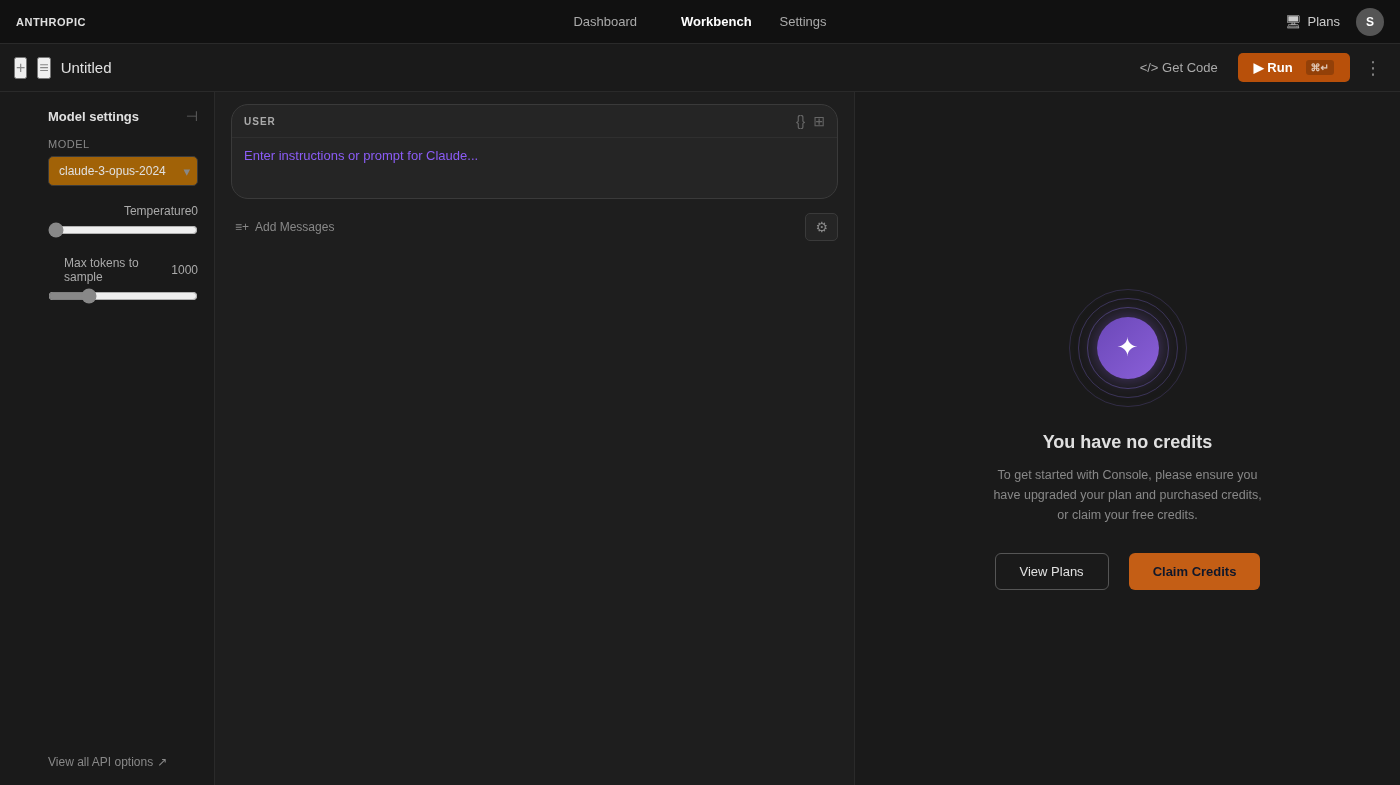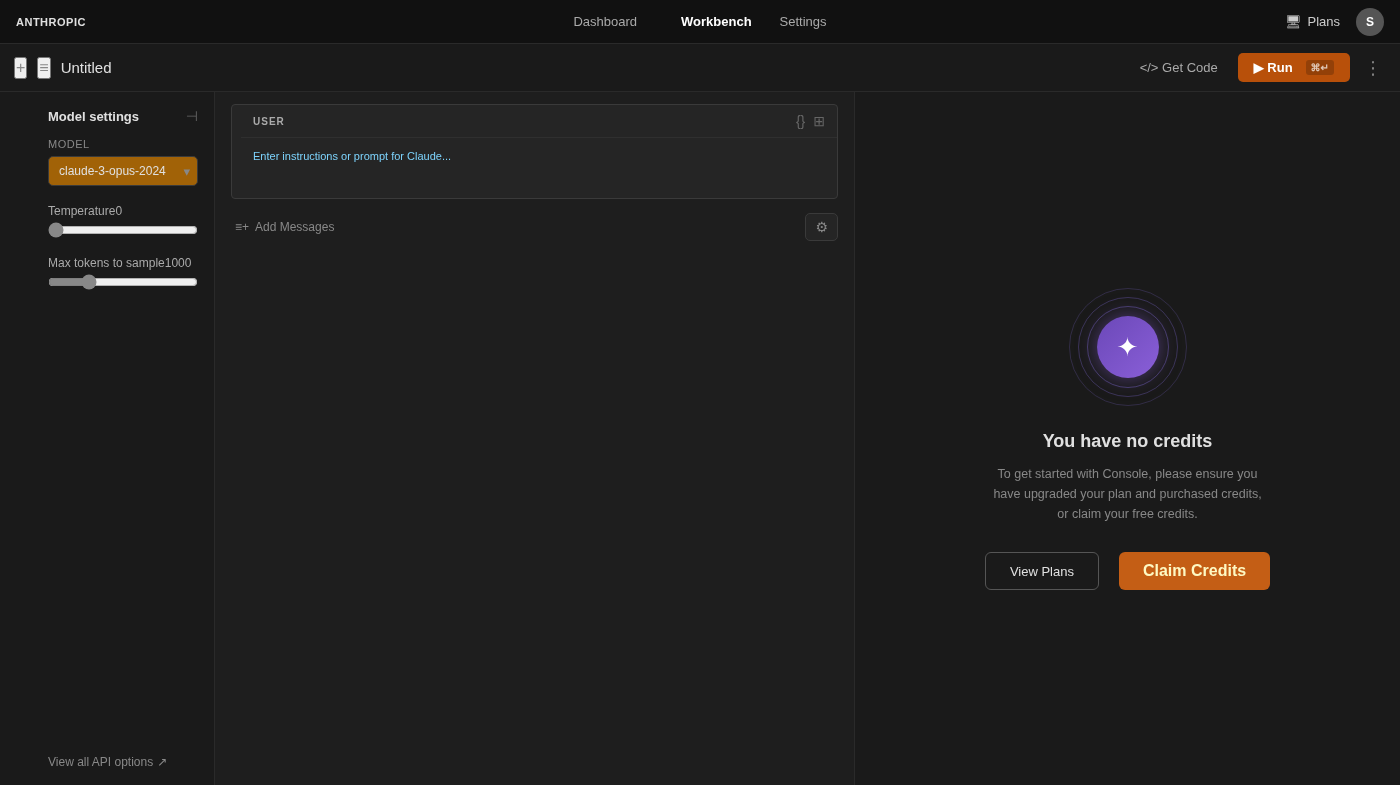--- a/index.html
+++ b/index.html
@@ -202,22 +202,23 @@
       right: 8px;
       top: 50%;
       transform: translateY(-50%);
       color: #888;
       pointer-events: none;
     }
 
     .slider-row {
       display: flex;
       align-items: center;
-      justify-content: flex-start;
+      justify-content: flex-end;
       margin-bottom: 4px;
+      margin-left: 16px;
     }
     .slider-label {
       color: #aaa;
       font-size: 12px;
     }
     .slider-value {
       color: #aaa;
       font-size: 12px;
     }
     .slider {
@@ -279,31 +280,30 @@
       display: flex;
       align-items: center;
       gap: 8px;
       color: #666;
       font-size: 14px;
     }
 
     .user-box {
       background: #252525;
       border: 1px solid #3a3a3a;
-      border-radius: 4px;
+      border-radius: 17px;
       margin-bottom: 10px;
-      padding-left: 9px;
     }
     .user-box-body {
       padding: 10px 12px;
       min-height: 60px;
     }
     .user-prompt-placeholder {
-      color: #7dd3fc;
-      font-size: 11px;
+      color: #8b5cf6;
+      font-size: 13px;
     }
 
     .add-messages-row {
       display: flex;
       align-items: center;
       justify-content: space-between;
       padding: 4px 0;
     }
     .add-messages-btn {
       display: flex;
@@ -399,22 +399,22 @@
       color: #e0e0e0;
       font-size: 13px;
       font-weight: 500;
       padding: 10px 24px;
       cursor: pointer;
     }
     .claim-credits-btn {
       background: #c45e15;
       border: none;
       border-radius: 6px;
-      color: #fef9c3;
-      font-size: 16px;
+      color: #0f172a;
+      font-size: 13px;
       font-weight: 600;
       padding: 10px 24px;
       cursor: pointer;
     }
   </style>
 </head>
 <body>
 
 <nav class="top-nav">
   <span class="brand">ANTHROPIC</span>

